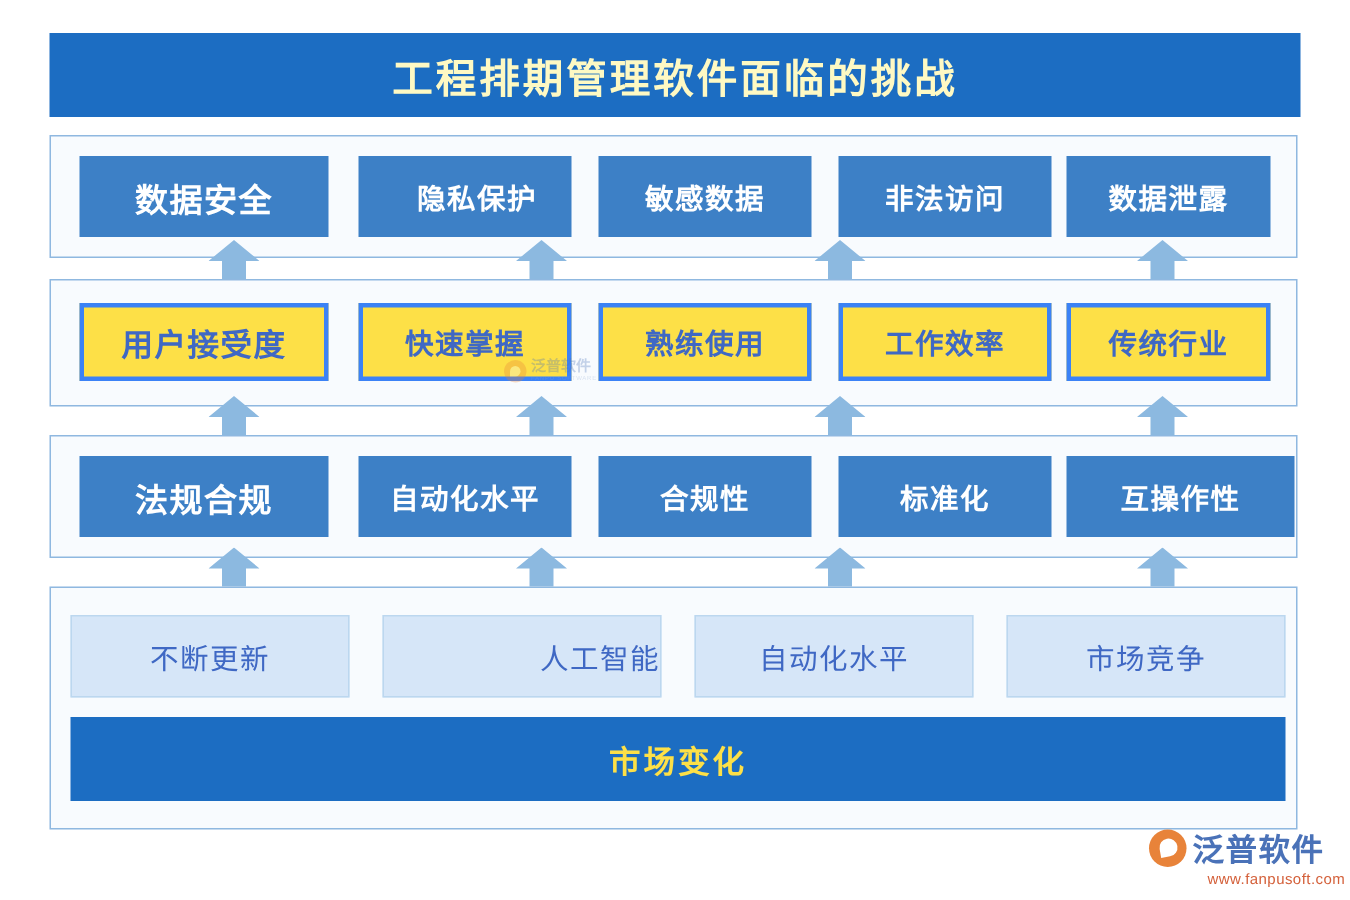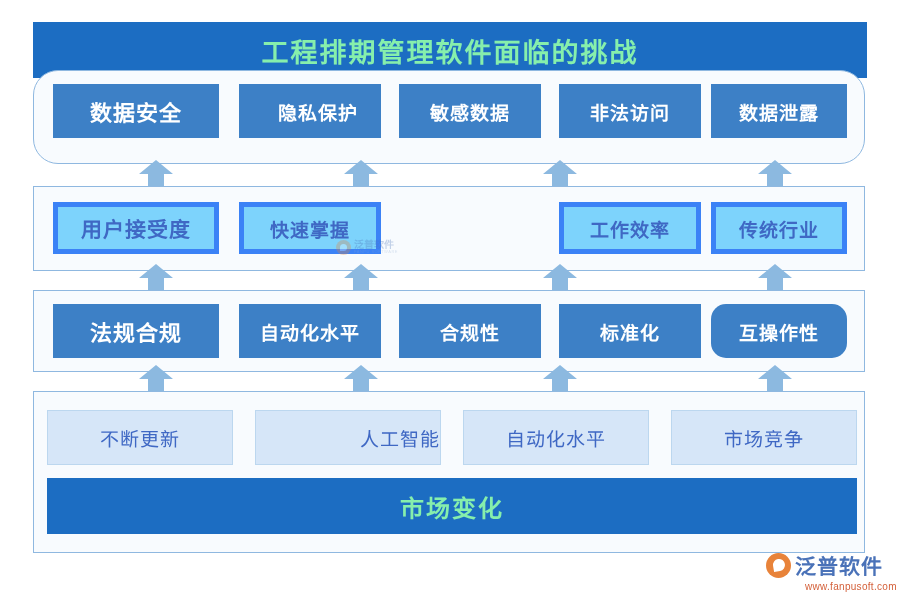--- a/index.html
+++ b/index.html
@@ -31,38 +31,38 @@
     left: 33px;
     top: 22px;
     width: 834px;
     height: 56px;
     background: #1c6dc2;
     display: flex;
     align-items: center;
     justify-content: center;
   }
   .title-text {
-    color: #86efac;
+    color: #fef9c3;
     font-size: 27px;
     font-weight: bold;
     letter-spacing: 2px;
     font-family: "Liberation Serif", "DejaVu Serif", serif;
     white-space: nowrap;
   }
 
   
   .row-band {
     position: absolute;
     left: 33px;
     width: 832px;
     background: #f8fbfe;
     border: 1px solid #8fb8e0;
     box-sizing: border-box;
   }
-  .band-1 { top: 70px;  height: 94px; border-radius: 25px; }
+  .band-1 { top: 90px;  height: 82px; }
   .band-2 { top: 186px; height: 85px; }
   .band-3 { top: 290px; height: 82px; }
   .band-4 { top: 391px; height: 162px; padding-left: 16px; }
 
   
   .node {
     position: absolute;
     display: flex;
     align-items: center;
     justify-content: center;
@@ -77,22 +77,22 @@
     font-size: 19px;
     font-weight: bold;
     letter-spacing: 1px;
   }
   .node-solid.lead {
     font-size: 22px;
   }
 
   
   .node-outline {
-    background: #7dd3fc;
-    border: 5px solid #3b82f6;
+    background: #fde047;
+    border: 3px solid #3b82f6;
     color: #3f68c4;
     font-size: 19px;
     font-weight: bold;
     letter-spacing: 1px;
   }
   .node-outline.lead {
     font-size: 21px;
   }
 
   
@@ -101,22 +101,22 @@
     border: 1px solid #bcd7ef;
     color: #3f68c4;
     font-size: 19px;
     letter-spacing: 1px;
   }
 
   
   .footer-bar {
     position: absolute;
     background: #1c6dc2;
-    color: #86efac;
-    font-size: 24px;
+    color: #fde047;
+    font-size: 21px;
     font-weight: bold;
     letter-spacing: 2px;
     display: flex;
     align-items: center;
     justify-content: center;
     box-sizing: border-box;
   }
 
   
   .arrow-up {
@@ -274,20 +274,23 @@
     </svg>
   </div>
 
   <div class="row-band band-2">
     <div class="node node-outline lead" style="left:19px; top:15px; width:166px; height:52px;">
       <span>用户接受度</span>
     </div>
     <div class="node node-outline" style="left:205px; top:15px; width:142px; height:52px;">
       <span>快速掌握</span>
     </div>
+    <div class="node node-outline" style="left:365px; top:15px; width:142px; height:52px;">
+      <span>熟练使用</span>
+    </div>
     <div class="node node-outline" style="left:525px; top:15px; width:142px; height:52px;">
       <span>工作效率</span>
     </div>
     <div class="node node-outline" style="left:677px; top:15px; width:136px; height:52px;">
       <span>传统行业</span>
     </div>
   </div>
 
   <div class="watermark-inline">
     <span class="wm-mark"></span>
@@ -324,21 +327,21 @@
     </div>
     <div class="node node-solid" style="left:205px; top:13px; width:142px; height:54px;">
       <span>自动化水平</span>
     </div>
     <div class="node node-solid" style="left:365px; top:13px; width:142px; height:54px;">
       <span>合规性</span>
     </div>
     <div class="node node-solid" style="left:525px; top:13px; width:142px; height:54px;">
       <span>标准化</span>
     </div>
-    <div class="node node-solid" style="left:677px; top:13px; width:136px; height:54px;border-radius:15px;">
+    <div class="node node-solid" style="left:677px; top:13px; width:152px; height:54px;">
       <span>互操作性</span>
     </div>
   </div>
 
   <div class="arrow-up" style="left:139px; top:365px;">
     <svg width="34" height="28" viewBox="0 0 34 28" xmlns="http://www.w3.org/2000/svg">
       <polygon points="17,0 34,14 25,14 25,28 9,28 9,14 0,14" fill="#8cb9e0"></polygon>
     </svg>
   </div>
   <div class="arrow-up" style="left:344px; top:365px;">

